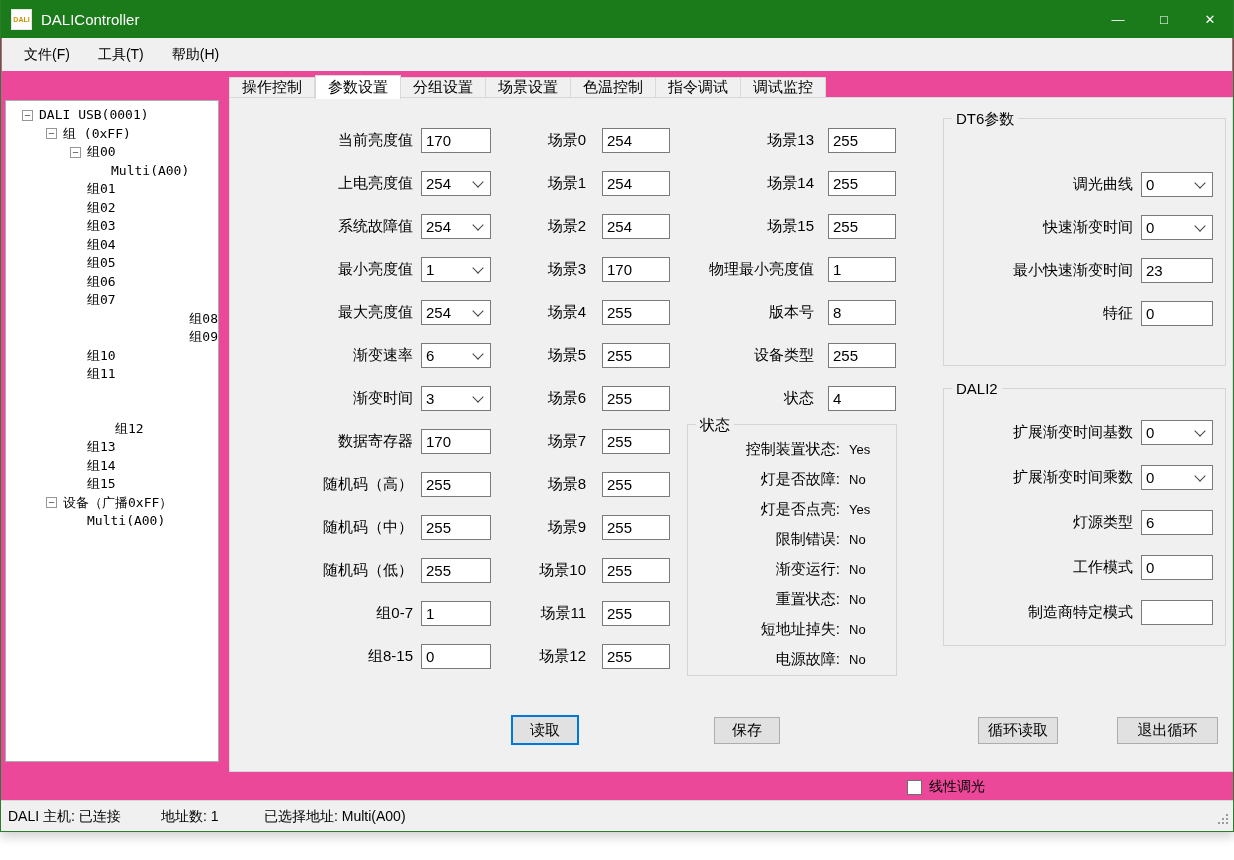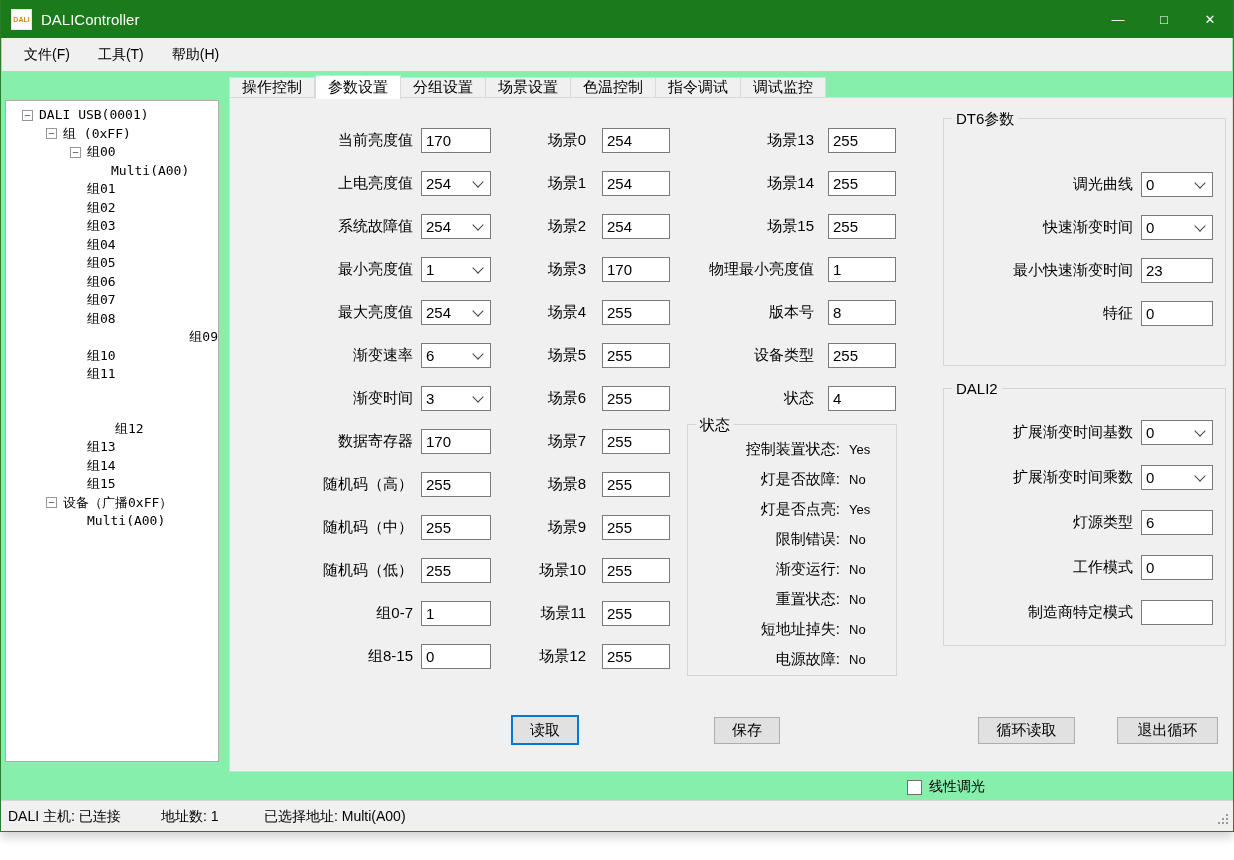--- a/index.html
+++ b/index.html
@@ -1,18 +1,18 @@
 <!DOCTYPE html>
 <html><head>
 <meta charset="utf-8">
 <style>
   html,body{margin:0;padding:0;background:#ffffff;}
   .stage{position:relative;width:1234px;height:860px;overflow:hidden;
          font-family:"Liberation Sans","DejaVu Sans",sans-serif;color:#000;}
-  .window{position:absolute;left:0;top:0;width:1232px;height:831px;background:#86efac;
+  .window{position:absolute;left:0;top:0;width:1232px;height:831px;background:#ec4899;
           border-left:1px solid #2b7c2b;border-right:1px solid #2b7c2b;border-bottom:1px solid #2b7c2b;
           box-shadow:0 5px 10px rgba(0,0,0,.18);}
   
   .titlebar{position:absolute;left:0;top:0;width:100%;height:38px;background:#1b7b1b;display:flex;align-items:center;}
   .appicon{width:19px;height:19px;background:#fdfdfd;margin:0 9px 0 10px;display:flex;align-items:center;justify-content:center;
            font-size:7px;font-weight:bold;color:#c99400;border:1px solid #e6e6e6;}
   .apptitle{color:#fff;font-size:15px;}
   .wincontrols{margin-left:auto;display:flex;height:100%;}
   .winbtn{width:46px;height:100%;display:flex;align-items:center;justify-content:center;color:#fff;font-size:13px;}
   
@@ -60,21 +60,21 @@
   .grow{height:43px;display:flex;align-items:center;padding-right:12px;}
   .dali2group .grow{height:45px;}
   .grow .lbl{flex:1;margin-right:8px;}
   .grow .combo,.grow .textbox{width:72px;flex:none;}
   
   .btn{position:absolute;z-index:2;box-sizing:border-box;background:#e1e1e1;border:1px solid #adadad;font-size:15px;
        display:flex;align-items:center;justify-content:center;font-family:inherit;}
   .btn.focused{border:2px solid #0078d7;}
   #btn-read{left:510px;top:715px;width:68px;height:30px;}
   #btn-save{left:713px;top:717px;width:66px;height:27px;}
-  #btn-loop-read{left:977px;top:717px;width:97px;height:27px;}
+  #btn-loop-read{left:977px;top:717px;width:80px;height:27px;}
   #btn-exit-loop{left:1116px;top:717px;width:101px;height:27px;}
   
   .cbwrap{position:absolute;left:906px;top:778px;display:flex;align-items:center;z-index:2;}
   .cbbox{width:15px;height:15px;box-sizing:border-box;border:1px solid #707070;background:#fff;margin-right:7px;}
   .cblabel{font-size:14px;}
   
   .statusbar{position:absolute;left:0;top:800px;width:100%;height:31px;background:#f0f0f0;border-top:1px solid #d7d7d7;box-sizing:border-box;}
   .statusbar span{position:absolute;top:0;line-height:30px;font-size:14px;white-space:nowrap;}
   #sb-host{left:7px;} #sb-count{left:160px;} #sb-selected{left:263px;}
   .grip{position:absolute;right:5px;bottom:7px;width:2px;height:2px;background:#9a9a9a;
@@ -141,21 +141,21 @@
             <span>组05</span>
           </div>
           <div class="treerow" style="padding-left: 64px;">
             <span class="noexp-pad"></span>
             <span>组06</span>
           </div>
           <div class="treerow" style="padding-left: 64px;">
             <span class="noexp-pad"></span>
             <span>组07</span>
           </div>
-          <div class="treerow" style="padding-left: 64px;">
+          <div class="treerow" style="padding-left: 64px; justify-content: flex-end;">
             <span class="noexp-pad"></span>
             <span>组08</span>
           </div>
           <div class="treerow" style="padding-left: 80px; justify-content: flex-end;">
             <span class="noexp-pad"></span>
             <span>组09</span>
           </div>
           <div class="treerow" style="padding-left: 64px;">
             <span class="noexp-pad"></span>
             <span>组10</span>

